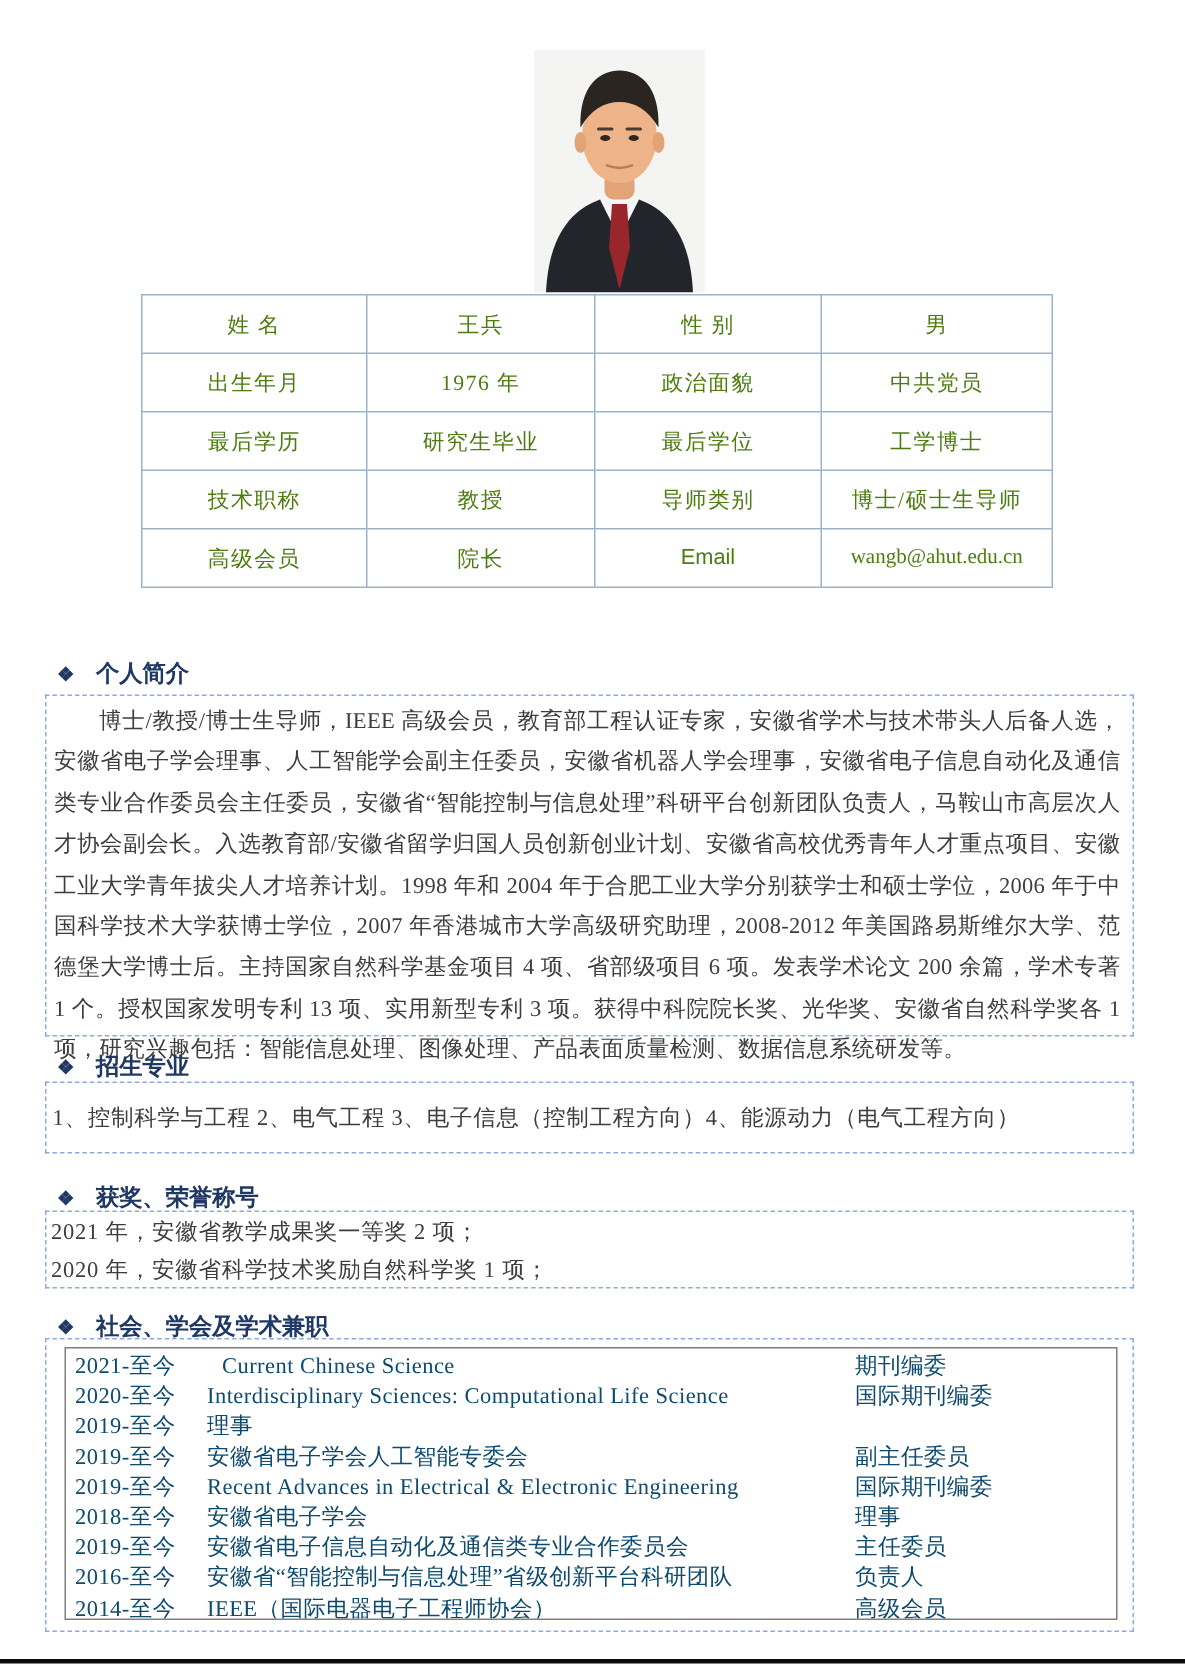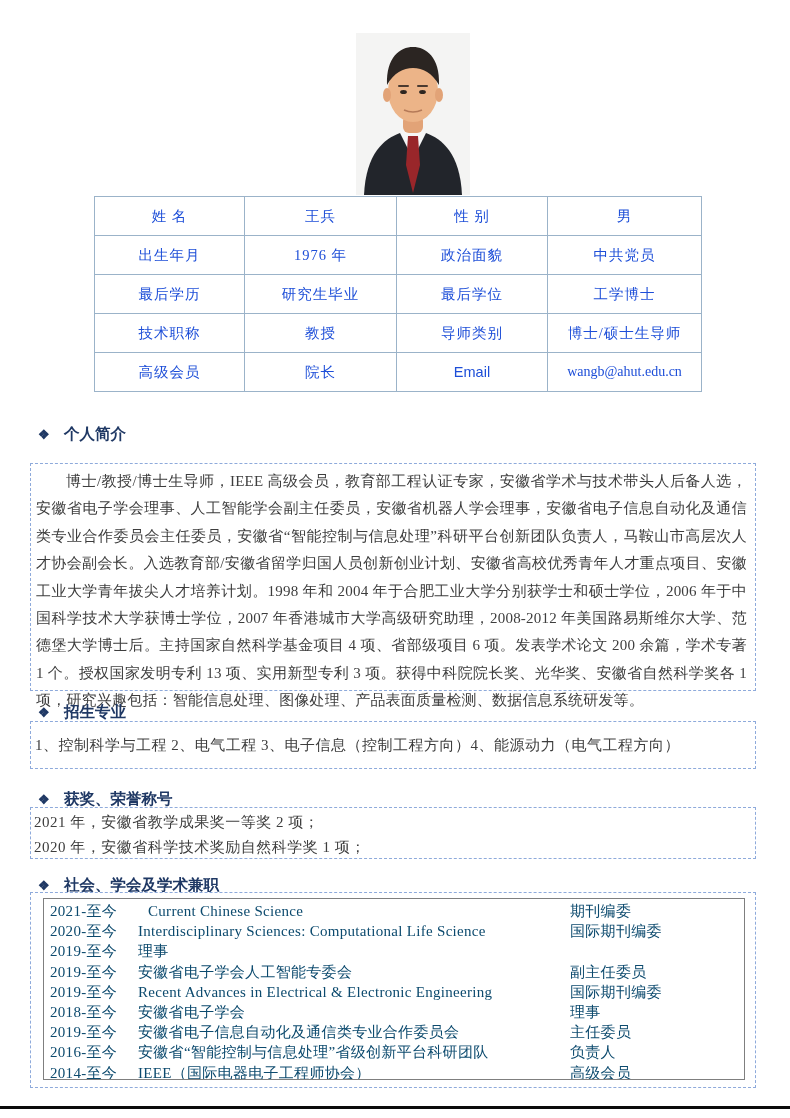--- a/index.html
+++ b/index.html
@@ -30,21 +30,21 @@
     width: 607px;
     border-collapse: collapse;
     table-layout: fixed;
   }
   .info-table td {
     border: 1px solid #9bb3c9;
     height: 39px;
     text-align: center;
     vertical-align: middle;
     font-size: 14.5px;
-    color: #1d4ed8;
+    color: #4d7c0f;
     letter-spacing: 1px;
     overflow: hidden;
     white-space: nowrap;
   }
   .info-table col.c1 { width: 150px; }
   .info-table col.c2 { width: 152px; }
   .info-table col.c3 { width: 151px; }
   .info-table col.c4 { width: 154px; }
   .info-table .sans { font-family: "Liberation Sans", "DejaVu Sans", sans-serif; letter-spacing: 0; }
   .info-table .email-val { letter-spacing: 0; font-size: 14px; }
@@ -180,21 +180,21 @@
     </tr>
     <tr>
       <td>高级会员</td>
       <td>院长</td>
       <td class="sans">Email</td>
       <td class="email-val">wangb@ahut.edu.cn</td>
     </tr>
   </tbody>
     </table>
 
-  <div class="sec-head" style="top:424px">
+  <div class="sec-head" style="top:440px">
     <span class="bullet">❖</span><span>个人简介</span>
   </div>
   <div class="dashed-box box-profile">
     <p>博士/教授/博士生导师，IEEE 高级会员，教育部工程认证专家，安徽省学术与技术带头人后备人选，安徽省电子学会理事、人工智能学会副主任委员，安徽省机器人学会理事，安徽省电子信息自动化及通信类专业合作委员会主任委员，安徽省“智能控制与信息处理”科研平台创新团队负责人，马鞍山市高层次人才协会副会长。入选教育部/安徽省留学归国人员创新创业计划、安徽省高校优秀青年人才重点项目、安徽工业大学青年拔尖人才培养计划。1998 年和 2004 年于合肥工业大学分别获学士和硕士学位，2006 年于中国科学技术大学获博士学位，2007 年香港城市大学高级研究助理，2008-2012 年美国路易斯维尔大学、范德堡大学博士后。主持国家自然科学基金项目 4 项、省部级项目 6 项。发表学术论文 200 余篇，学术专著 1 个。授权国家发明专利 13 项、实用新型专利 3 项。获得中科院院长奖、光华奖、安徽省自然科学奖各 1 项，研究兴趣包括：智能信息处理、图像处理、产品表面质量检测、数据信息系统研发等。</p>
   </div>
 
   <div class="sec-head" style="top:702px">
     <span class="bullet">❖</span><span>招生专业</span>
   </div>
   <div class="dashed-box box-majors">

